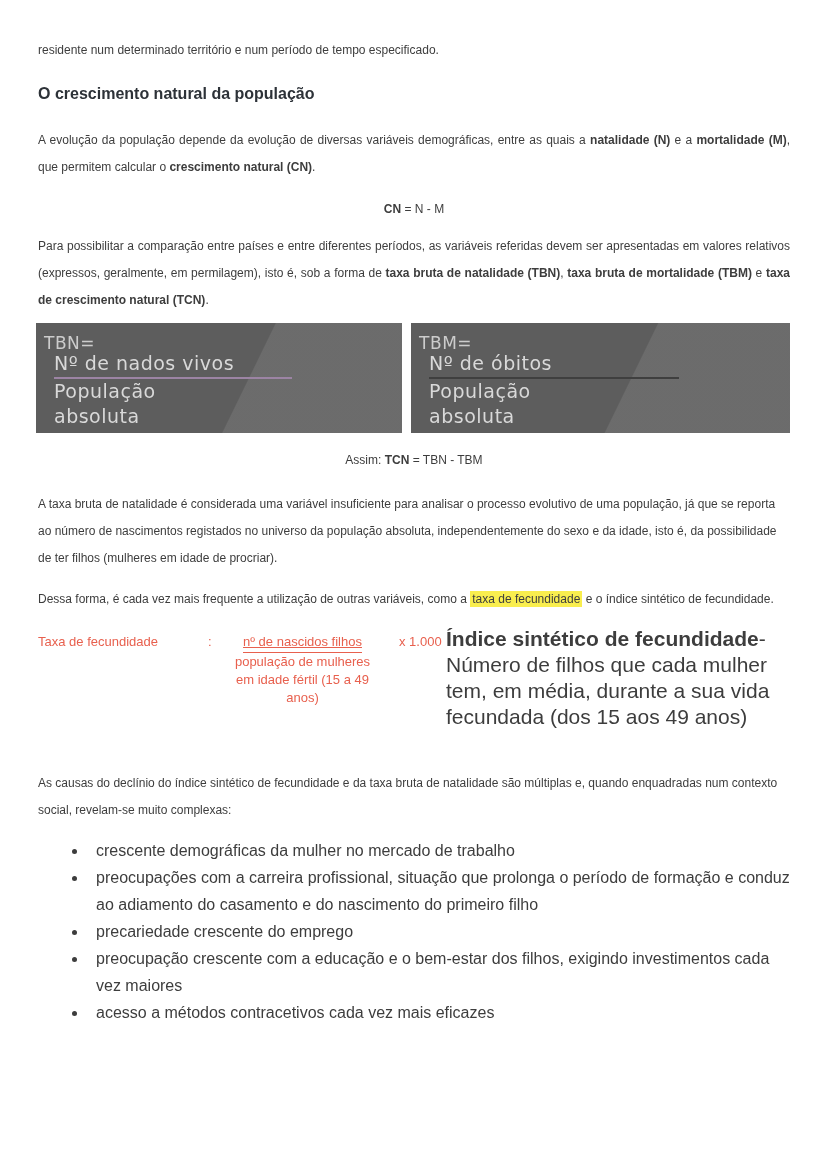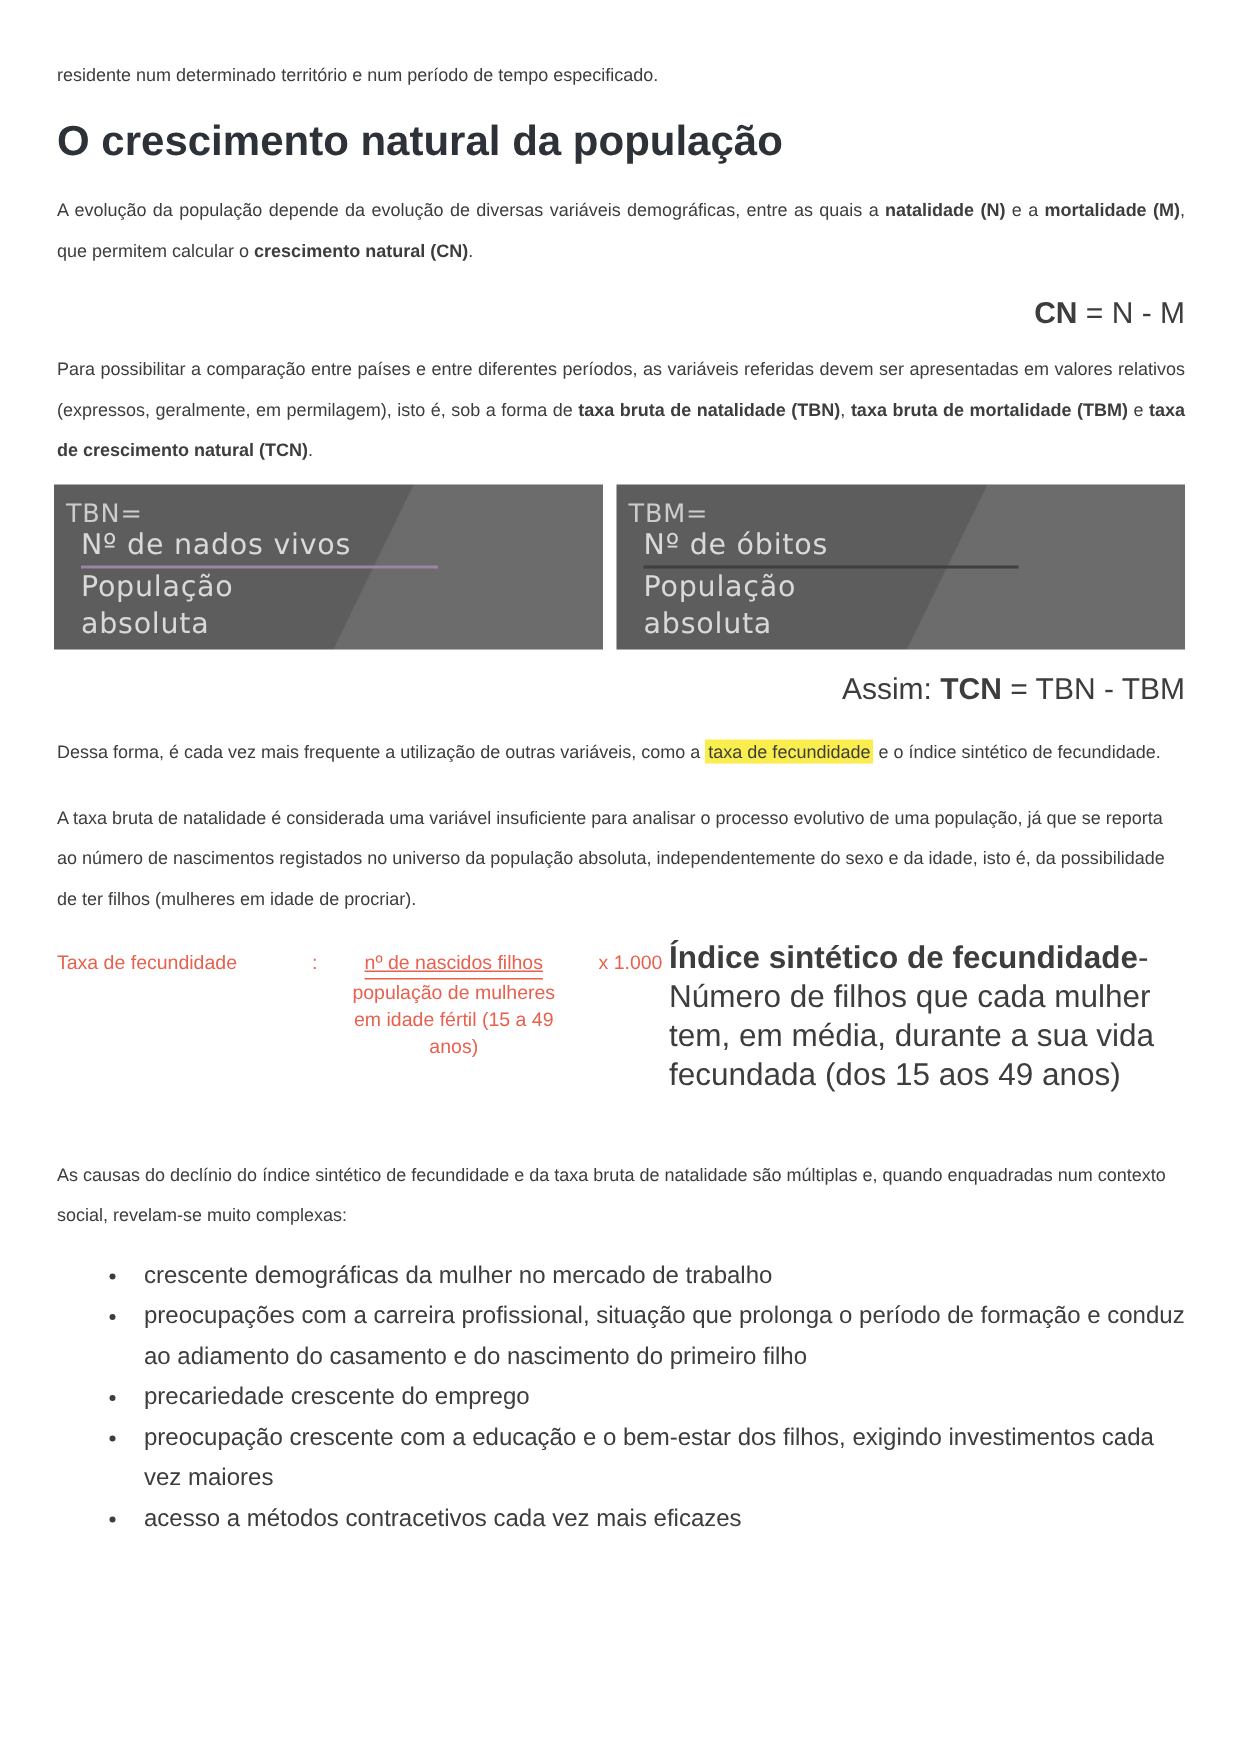--- a/index.html
+++ b/index.html
@@ -22,30 +22,30 @@
     font-size: 12px;
     line-height: 27px;
     color: var(--body-text, #3d3d3d);
   }
   .justified { text-align: justify; }
   b, .bold { font-weight: bold; }
 
   .intro-line { margin: 0; }
 
   h1.doc-heading {
-    font-size: 28px;
+    font-size: 16px;
     line-height: 26px;
     font-weight: bold;
     color: var(--heading, #2d3238);
     margin: 17px 0 20px 0;
   }
 
   .centered-formula {
-    text-align: right;
-    font-size: 20px;
+    text-align: center;
+    font-size: 12px;
     line-height: 27px;
     margin: 15px 0 10px 0;
   }
   .para-rates { margin-top: 10px; }
 
   
   .formula-boxes {
     display: flex;
     gap: 9px;
     margin: 9px 0 0 -2px;
@@ -180,23 +180,23 @@
         <span class="numerator">Nº de óbitos</span>
         <span class="den-line" style="display:block">População</span>
         <span class="den-line" style="display:block">absoluta</span>
       </span>
       <span class="multiplier">x 1000</span>
     </div>
   </div>
 
   <p class="centered-formula tcn-line"><span>Assim: </span><b>TCN</b><span> = TBN - TBM</span></p>
 
+  <p class="body-text para-tbn-limits">A taxa bruta de natalidade é considerada uma variável insuficiente para analisar o processo evolutivo de uma população, já que se reporta ao número de nascimentos registados no universo da população absoluta, independentemente do sexo e da idade, isto é, da possibilidade de ter filhos (mulheres em idade de procriar).</p>
+
   <p class="body-text para-fertility"><span>Dessa forma, é cada vez mais frequente a utilização de outras variáveis, como a </span><mark class="hl">taxa de fecundidade</mark><span> e o índice sintético de fecundidade.</span></p>
-
-  <p class="body-text para-tbn-limits">A taxa bruta de natalidade é considerada uma variável insuficiente para analisar o processo evolutivo de uma população, já que se reporta ao número de nascimentos registados no universo da população absoluta, independentemente do sexo e da idade, isto é, da possibilidade de ter filhos (mulheres em idade de procriar).</p>
 
   <div class="two-col">
     <div class="fert-formula">
       <span class="fert-label">Taxa de fecundidade</span>
       <span class="fert-colon">:</span>
       <span class="fert-fraction">
         <span class="fert-numerator">nº de nascidos filhos</span>
         <span style="display:block">população de mulheres</span>
         <span style="display:block">em idade fértil (15 a 49 anos)</span>
       </span>

